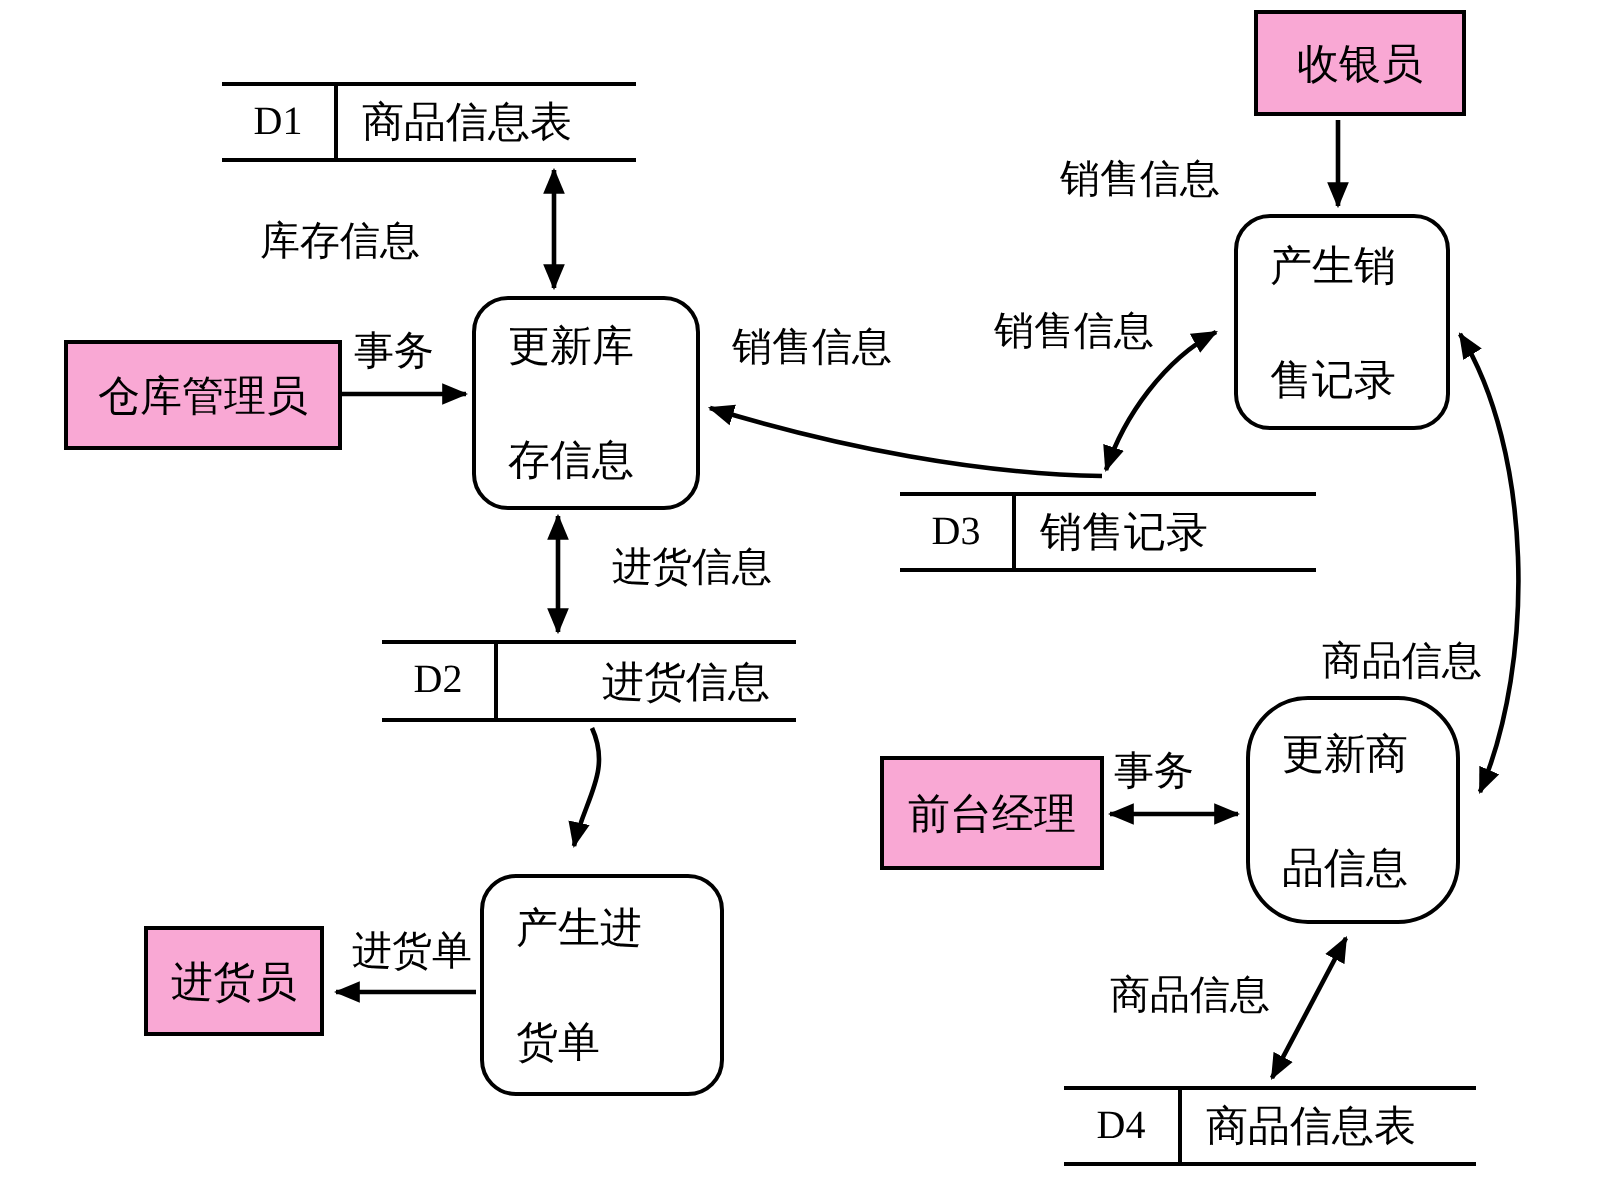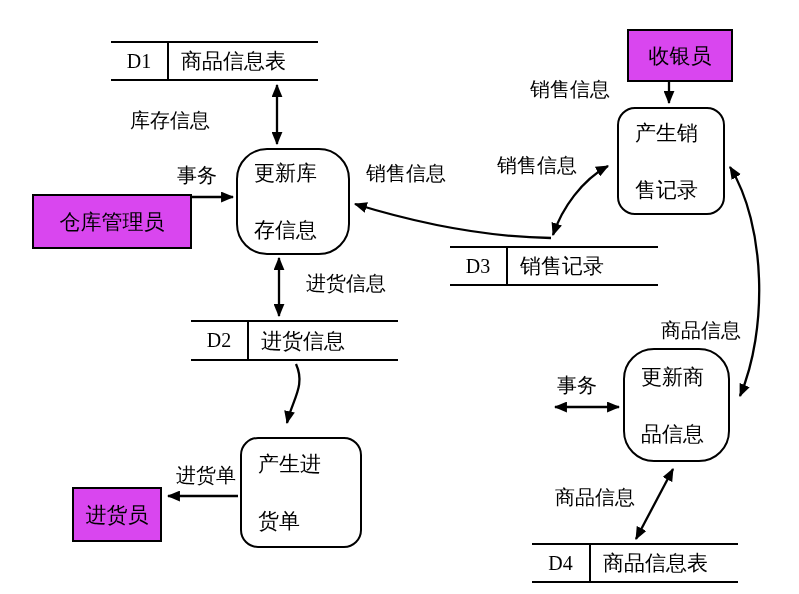--- a/index.html
+++ b/index.html
@@ -8,24 +8,23 @@
     width:799px;height:594px;
     background:#ffffff;
     font-family:"Liberation Serif","DejaVu Serif",serif;
     color:#000;
     overflow:hidden;
   }
   #flows{position:absolute;left:0;top:0;width:799px;height:594px;z-index:1;}
   .node{position:absolute;z-index:2;box-sizing:border-box;}
   .entity{
     border:2.5px solid #000;
-    background:#d946ef;
+    background:#f9a8d4;
     display:flex;align-items:center;justify-content:center;
     font-size:21px;
-    margin-top:24px;
   }
   .process{
     border:2.5px solid #000;
     border-radius:18px;
     background:#fff;
     display:flex;flex-direction:column;justify-content:center;
     padding-left:16px;
     font-size:21px;
     line-height:40px;
     gap:17px;
@@ -75,49 +74,52 @@
       <path d="M 296,364 C 306,386 292,400 287,423" marker-end="url(#ah)"></path>
       <path d="M 238,496 L 168,496" marker-end="url(#ah)"></path>
     </g>
   </svg>
 
   <div class="node datastore" style="left:111px;top:41px;width:207px;height:40px;">
     <div class="ds-code" style="width:56px;text-align:right;">D1</div>
     <div class="ds-name">商品信息表</div>
   </div>
 
-  <div class="node datastore" style="left:191px;top:320px;width:207px;height:41px;">
+  <div class="node datastore" style="left:191px;top:320px;width:207px;height:41px;gap:40px;">
     <div class="ds-code" style="width:56px;">D2</div>
     <div class="ds-name">进货信息</div>
   </div>
 
   <div class="node datastore" style="left:450px;top:246px;width:208px;height:40px;">
     <div class="ds-code" style="width:56px;">D3</div>
     <div class="ds-name">销售记录</div>
   </div>
 
   <div class="node datastore" style="left:532px;top:543px;width:206px;height:40px;">
     <div class="ds-code" style="width:57px;">D4</div>
     <div class="ds-name">商品信息表</div>
   </div>
 
-  <div class="node entity" style="left:32px;top:170px;width:160px;height:55px;">
+  <div class="node entity" style="left:32px;top:170px;width:139px;height:55px;">
     <span>仓库管理员</span>
   </div>
 
   <div class="node entity" style="left:627px;top:5px;width:106px;height:53px;">
     <span>收银员</span>
   </div>
 
+  <div class="node entity" style="left:440px;top:378px;width:112px;height:57px;">
+    <span>前台经理</span>
+  </div>
 
   <div class="node entity" style="left:72px;top:463px;width:90px;height:55px;">
     <span>进货员</span>
   </div>
 
-  <div class="node process" style="left:236px;top:148px;width:114px;height:107px;border-radius:31px;">
+  <div class="node process" style="left:236px;top:148px;width:114px;height:107px;">
     <span>更新库</span>
     <span>存信息</span>
   </div>
 
   <div class="node process" style="left:617px;top:107px;width:108px;height:108px;">
     <span>产生销</span>
     <span>售记录</span>
   </div>
 
   <div class="node process" style="left:623px;top:348px;width:107px;height:114px;border-radius:31px;">

